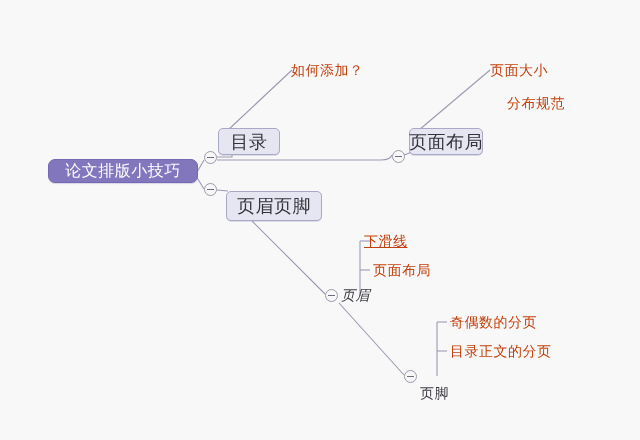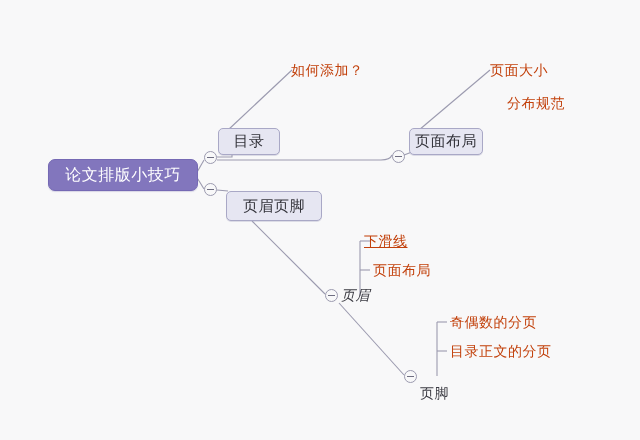--- a/index.html
+++ b/index.html
@@ -42,21 +42,21 @@
     letter-spacing: 0.5px;
     padding: 0 12px;
     box-shadow: 0 1px 1px rgba(120,110,170,0.25);
   }
   
   .node-box {
     background: #e6e6f2;
     border: 1px solid #a9a8c6;
     border-radius: 5px;
     color: #33333a;
-    font-size: 15px;
+    font-size: 18px;
     letter-spacing: 0.5px;
     padding: 0 10px;
     box-shadow: 0 1px 0 rgba(170,170,195,0.35);
   }
   
   .node-plain {
     color: #3a3a42;
     font-size: 14px;
     letter-spacing: 0.5px;
     justify-content: flex-start;
@@ -126,21 +126,21 @@
       <path d="M437,351 L447,351"></path>
     </g>
   </svg>
 
   <div class="toggle" style="left:204px; top:151px;"></div>
   <div class="toggle" style="left:204px; top:183px;"></div>
   <div class="toggle" style="left:392px; top:150px;"></div>
   <div class="toggle" style="left:325px; top:289px;"></div>
   <div class="toggle" style="left:404px; top:370px;"></div>
 
-  <div class="node node-root" style="left:48px; top:159px; width:150px; height:32px;border-radius:7px;">论文排版小技巧</div>
+  <div class="node node-root" style="left:48px; top:159px; width:150px; height:24px;border-radius:7px;">论文排版小技巧</div>
 
   <div class="node node-box" style="left:218px; top:128px; width:62px; height:27px;">目录</div>
 
   <div class="node node-leaf" style="left:291px; top:62px; height:18px;">如何添加？</div>
 
 
   <div class="node node-box" style="left:409px; top:128px; width:74px; height:27px;">页面布局</div>
 
   <div class="node node-leaf" style="left:490px; top:62px; height:18px;">页面大小</div>
 

